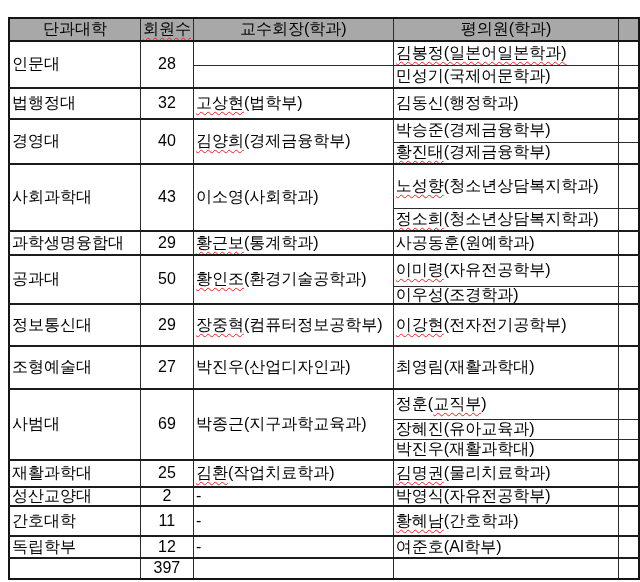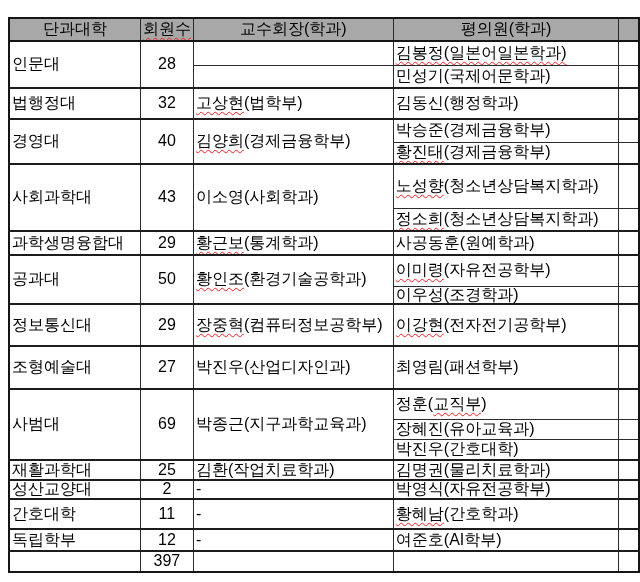--- a/index.html
+++ b/index.html
@@ -119,39 +119,39 @@
         <td class="c1" rowspan="1"><span>정보통신대</span></td>
         <td class="c2" rowspan="1"><span>29</span></td>
         <td class="c3" rowspan="1"><span class="sq">장중혁</span><span>(컴퓨터정보공학부)</span></td>
         <td class="c4"><span class="sq">이강현</span><span>(전자전기공학부)</span></td>
         <td class="c5"></td>
       </tr>
       <tr class="gs" style="height: 43px;">
         <td class="c1" rowspan="1"><span>조형예술대</span></td>
         <td class="c2" rowspan="1"><span>27</span></td>
         <td class="c3" rowspan="1"><span>박진우(산업디자인과)</span></td>
-        <td class="c4"><span>최영림(패션학부)</span></td>
+        <td class="c4"><span>최영림(재활과학대)</span></td>
         <td class="c5"></td>
       </tr>
       <tr class="gs" style="height: 30px;">
         <td class="c1" rowspan="3"><span>사범대</span></td>
         <td class="c2" rowspan="3"><span>69</span></td>
         <td class="c3" rowspan="3"><span>박종근(지구과학교육과)</span></td>
         <td class="c4"><span>정훈(</span><span class="sq">교직부</span><span>)</span></td>
         <td class="c5"></td>
       </tr>
       <tr style="height: 20px;">
         <td class="c4"><span>장혜진(유아교육과)</span></td>
         <td class="c5"></td>
       </tr>
       <tr style="height: 21px;">
-        <td class="c4"><span>박진우(간호대학)</span></td>
+        <td class="c4"><span>박진우(재활과학대)</span></td>
         <td class="c5"></td>
       </tr>
-      <tr class="gs" style="height: 20px;">
+      <tr class="gs" style="height: 27px;">
         <td class="c1" rowspan="1"><span>재활과학대</span></td>
         <td class="c2" rowspan="1"><span>25</span></td>
         <td class="c3" rowspan="1"><span class="sq">김환</span><span>(작업치료학과)</span></td>
         <td class="c4"><span class="sq">김명권</span><span>(물리치료학과)</span></td>
         <td class="c5"></td>
       </tr>
       <tr class="gs" style="height: 16px; border-radius: 6px;">
         <td class="c1" rowspan="1"><span>성산교양대</span></td>
         <td class="c2" rowspan="1"><span>2</span></td>
         <td class="c3" rowspan="1"><span>-</span></td>

